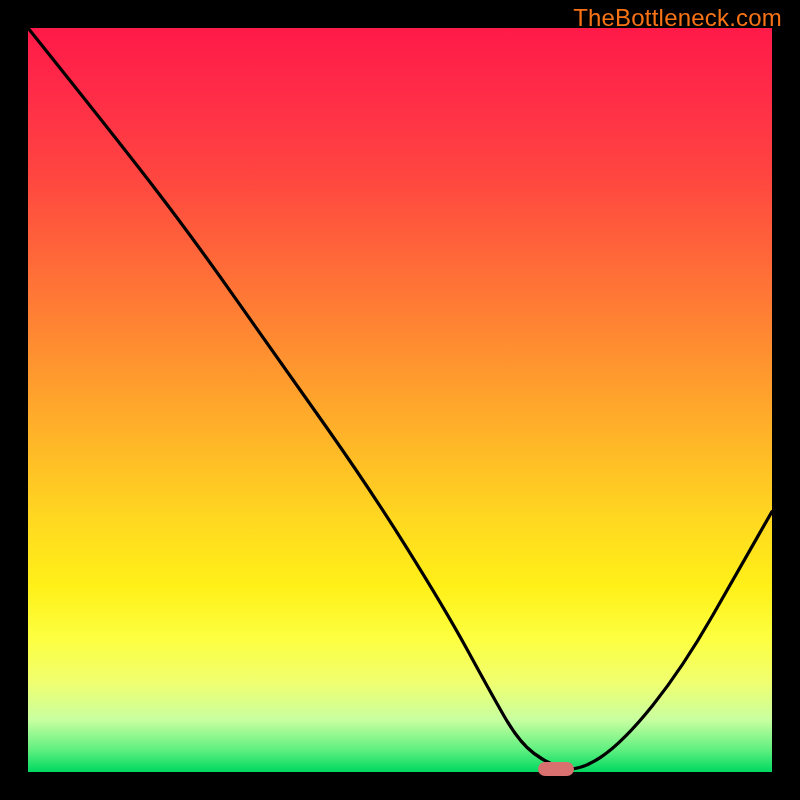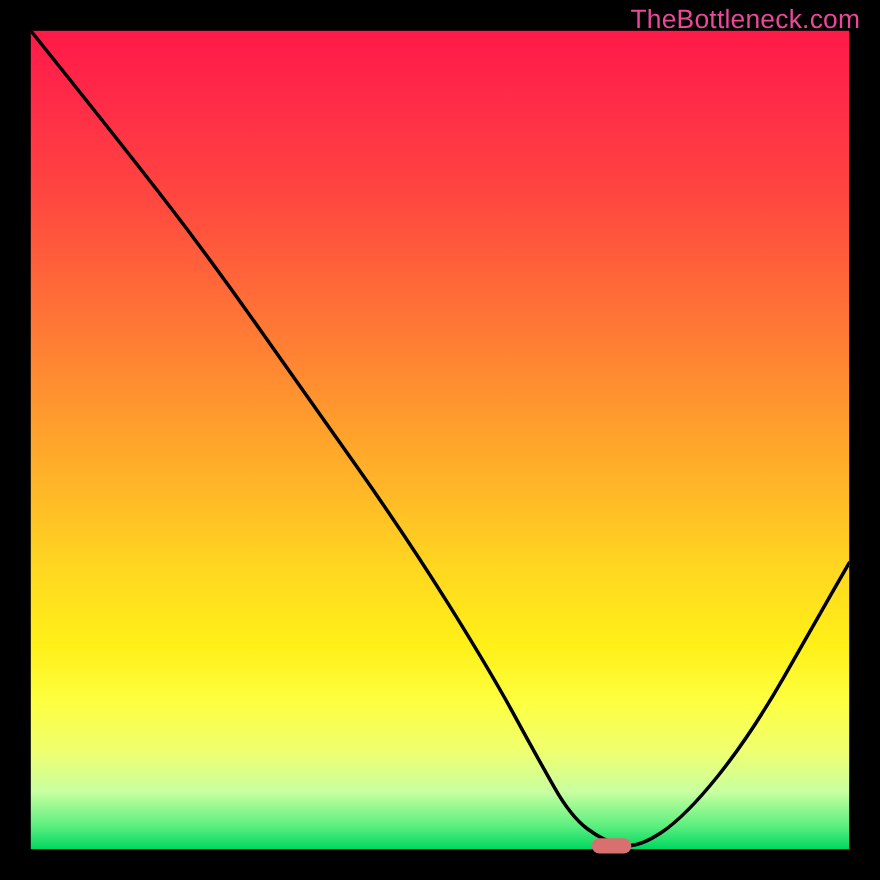--- a/index.html
+++ b/index.html
@@ -53,21 +53,21 @@
     background: #d97070;
     transform: translate(-50%, -50%);
   }
   .watermark {
     position: absolute;
     top: 4px;
     right: 18px;
     font-family: Arial, Helvetica, sans-serif;
     font-size: 24px;
     font-weight: 500;
-    color: #ec4899;
+    color: #f97316;
     letter-spacing: 0.2px;
   }
 </style>
 </head>
 <body>
 
 <div class="chart-container">
   <div class="watermark">TheBottleneck.com</div>
   <div class="plot-area">
     <svg class="curve" viewBox="0 0 744 744" preserveAspectRatio="none">

